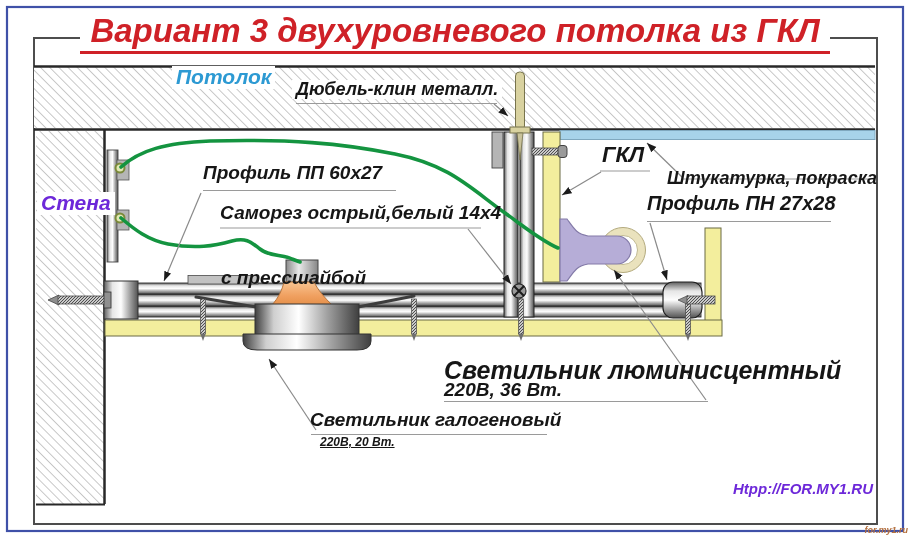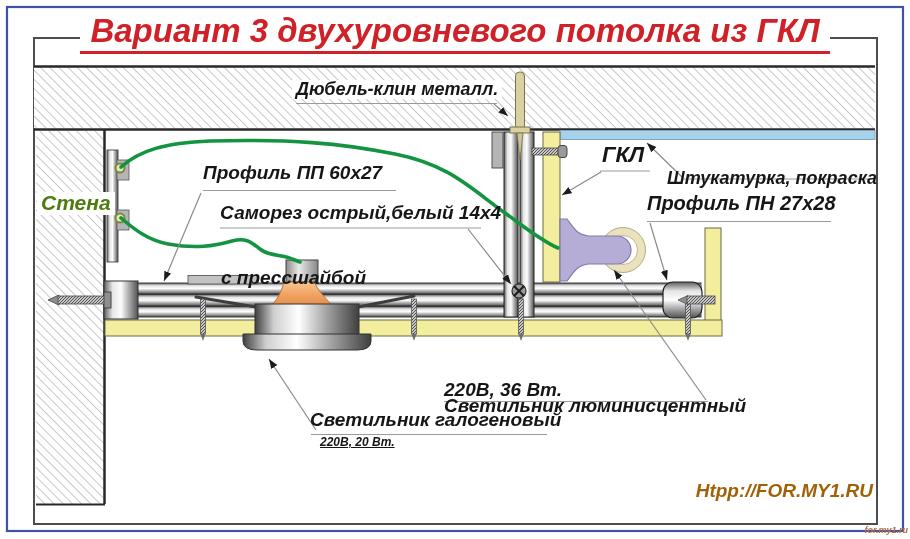--- a/index.html
+++ b/index.html
@@ -5,33 +5,33 @@
   html,body{margin:0;padding:0;background:#fff;}
   #canvas{position:relative;width:910px;height:539px;background:#fff;overflow:hidden;
           font-family:"Liberation Sans",sans-serif;}
   svg{position:absolute;left:0;top:0;}
   .lbl{position:absolute;white-space:nowrap;font-family:"Liberation Sans",sans-serif;
        font-weight:bold;font-style:italic;color:#161616;line-height:1.08;}
   .bgw{background:#fff;padding:0 4px;}
   #title{left:40px;top:13px;width:830px;text-align:center;font-size:33px;color:#cf2127;}
   #title span{display:inline-block;background:#fff;padding:0 10px 2px;border-bottom:3px solid #cf2127;}
   #lbl-ceiling{left:172px;top:66px;font-size:21px;color:#2d9ad3;}
-  #lbl-wall{left:37px;top:192px;font-size:21px;color:#4d7c0f;text-align:center;}
+  #lbl-wall{left:37px;top:192px;font-size:21px;color:#6d28d9;text-align:center;}
   #lbl-dowel{left:292px;top:80px;font-size:18px;}
   #lbl-pp{left:203px;top:163px;font-size:19px;}
   #lbl-screw1{left:220px;top:203px;font-size:19px;}
   #lbl-screw2{left:221px;top:229px;font-size:19px;margin-top:39px;}
   #lbl-gkl{left:602px;top:143px;font-size:22px;}
   #lbl-plaster{right:33px;top:155px;font-size:18px;margin-top:14px;}
   #lbl-pn{left:647px;top:193px;font-size:20px;}
-  #lbl-fl1{left:444px;top:357px;font-size:19px;margin-top:39px;}
+  #lbl-fl1{left:444px;top:357px;font-size:25px;}
   #lbl-fl2{left:444px;top:380px;font-size:19px;}
   #lbl-hal1{left:310px;top:410px;font-size:19px;}
   #lbl-hal2{left:320px;top:436px;font-size:12px;text-decoration:underline;}
-  #lbl-link{right:37px;top:481px;font-size:19px;color:#a16207;}
+  #lbl-link{right:37px;top:481px;font-size:15px;color:#6d28d9;}
   #lbl-wm{right:2px;top:526px;font-size:9px;color:#b5713f;}
 </style>
 </head>
 <body>
 
 <div id="canvas">
 
 <svg width="910" height="539" viewBox="0 0 910 539">
   <defs>
     <pattern id="hatch" width="6.5" height="6.5" patternUnits="userSpaceOnUse" patternTransform="rotate(-45)">
@@ -208,20 +208,21 @@
     <path d="M494,104 L508,116" marker-end="url(#ah)"></path>
     <path d="M601,172 L562,195" marker-end="url(#ah)"></path>
     <path d="M683,178 L647,143" marker-end="url(#ah)"></path>
     <path d="M650,223 L667,280" marker-end="url(#ah)"></path>
     <path d="M706,400 L614,270" marker-end="url(#ah)"></path>
     <path d="M316,430 L269,359" marker-end="url(#ah)"></path>
   </g>
 </svg>
 
 <div class="lbl" id="title"><span>Вариант 3 двухуровневого потолка из ГКЛ</span></div>
+<div class="lbl bgw" id="lbl-ceiling">Потолок</div>
 <div class="lbl bgw" id="lbl-wall">Стена</div>
 <div class="lbl bgw" id="lbl-dowel">Дюбель-клин металл.</div>
 <div class="lbl" id="lbl-pp">Профиль ПП 60х27</div>
 <div class="lbl" id="lbl-screw1">Саморез острый,белый 14х4</div>
 <div class="lbl" id="lbl-screw2">с прессшайбой</div>
 <div class="lbl" id="lbl-gkl">ГКЛ</div>
 <div class="lbl" id="lbl-plaster">Штукатурка, покраска</div>
 <div class="lbl" id="lbl-pn">Профиль ПН 27х28</div>
 <div class="lbl" id="lbl-fl1">Светильник люминисцентный</div>
 <div class="lbl" id="lbl-fl2">220В, 36 Вт.</div>

